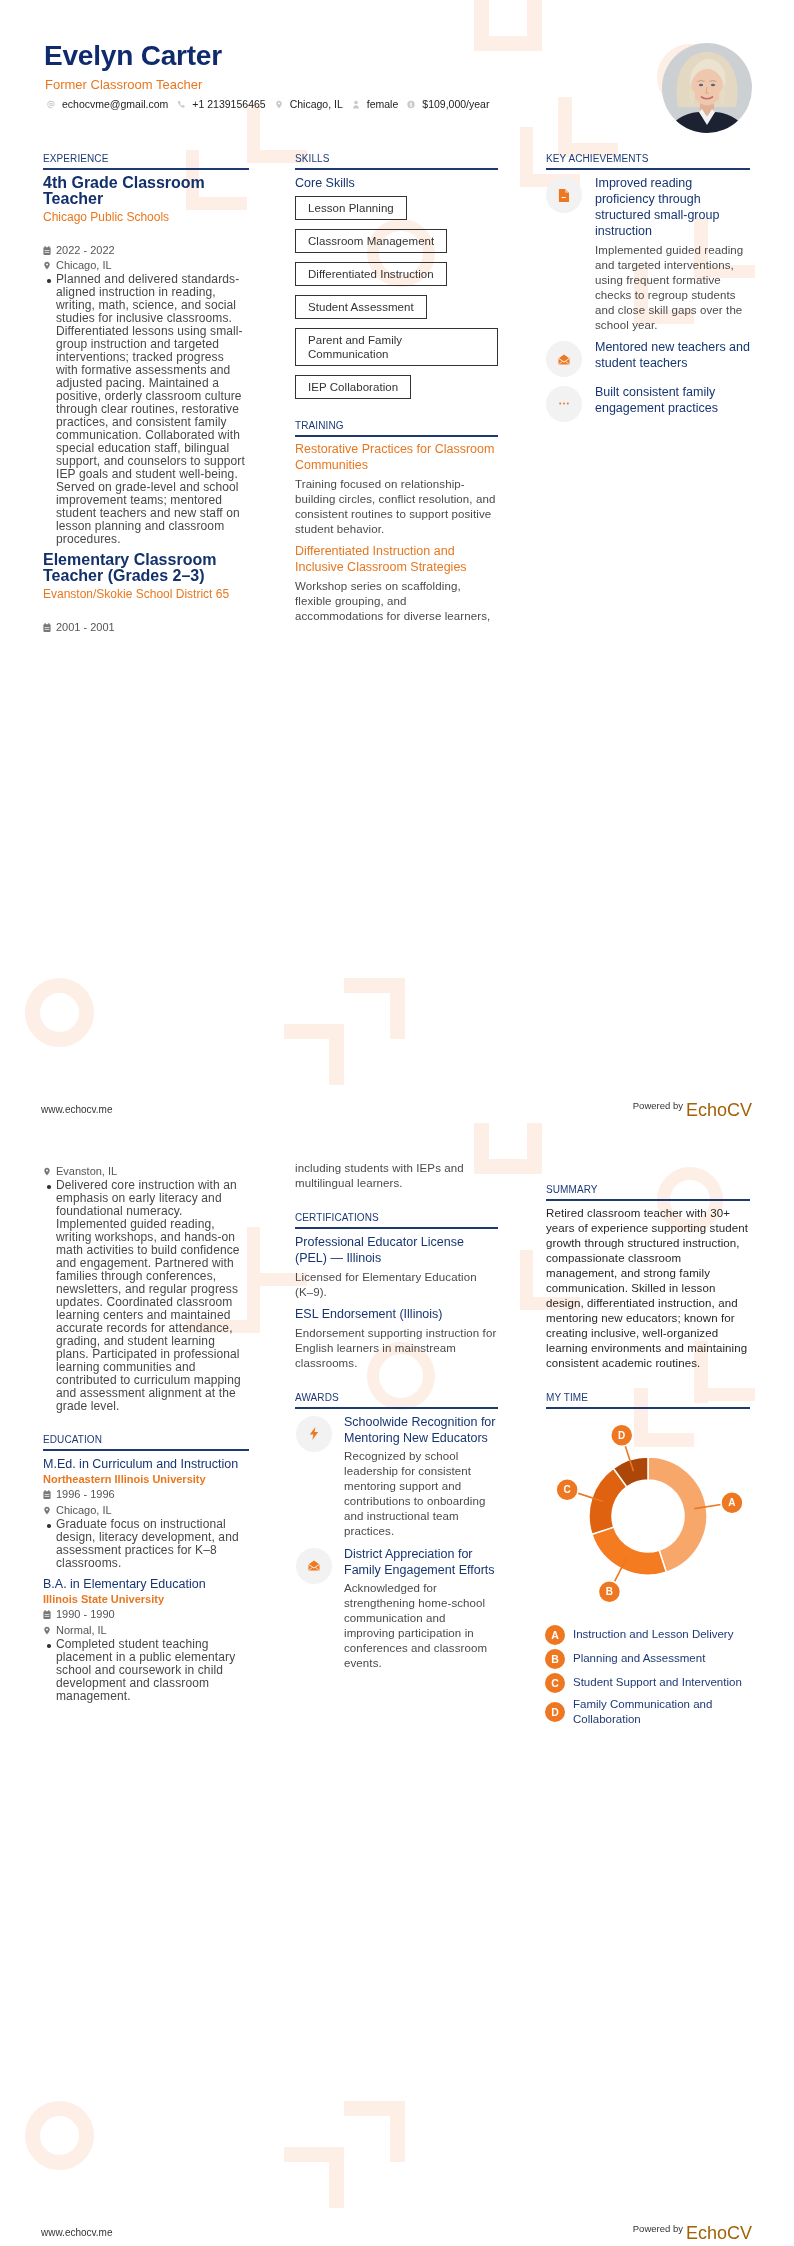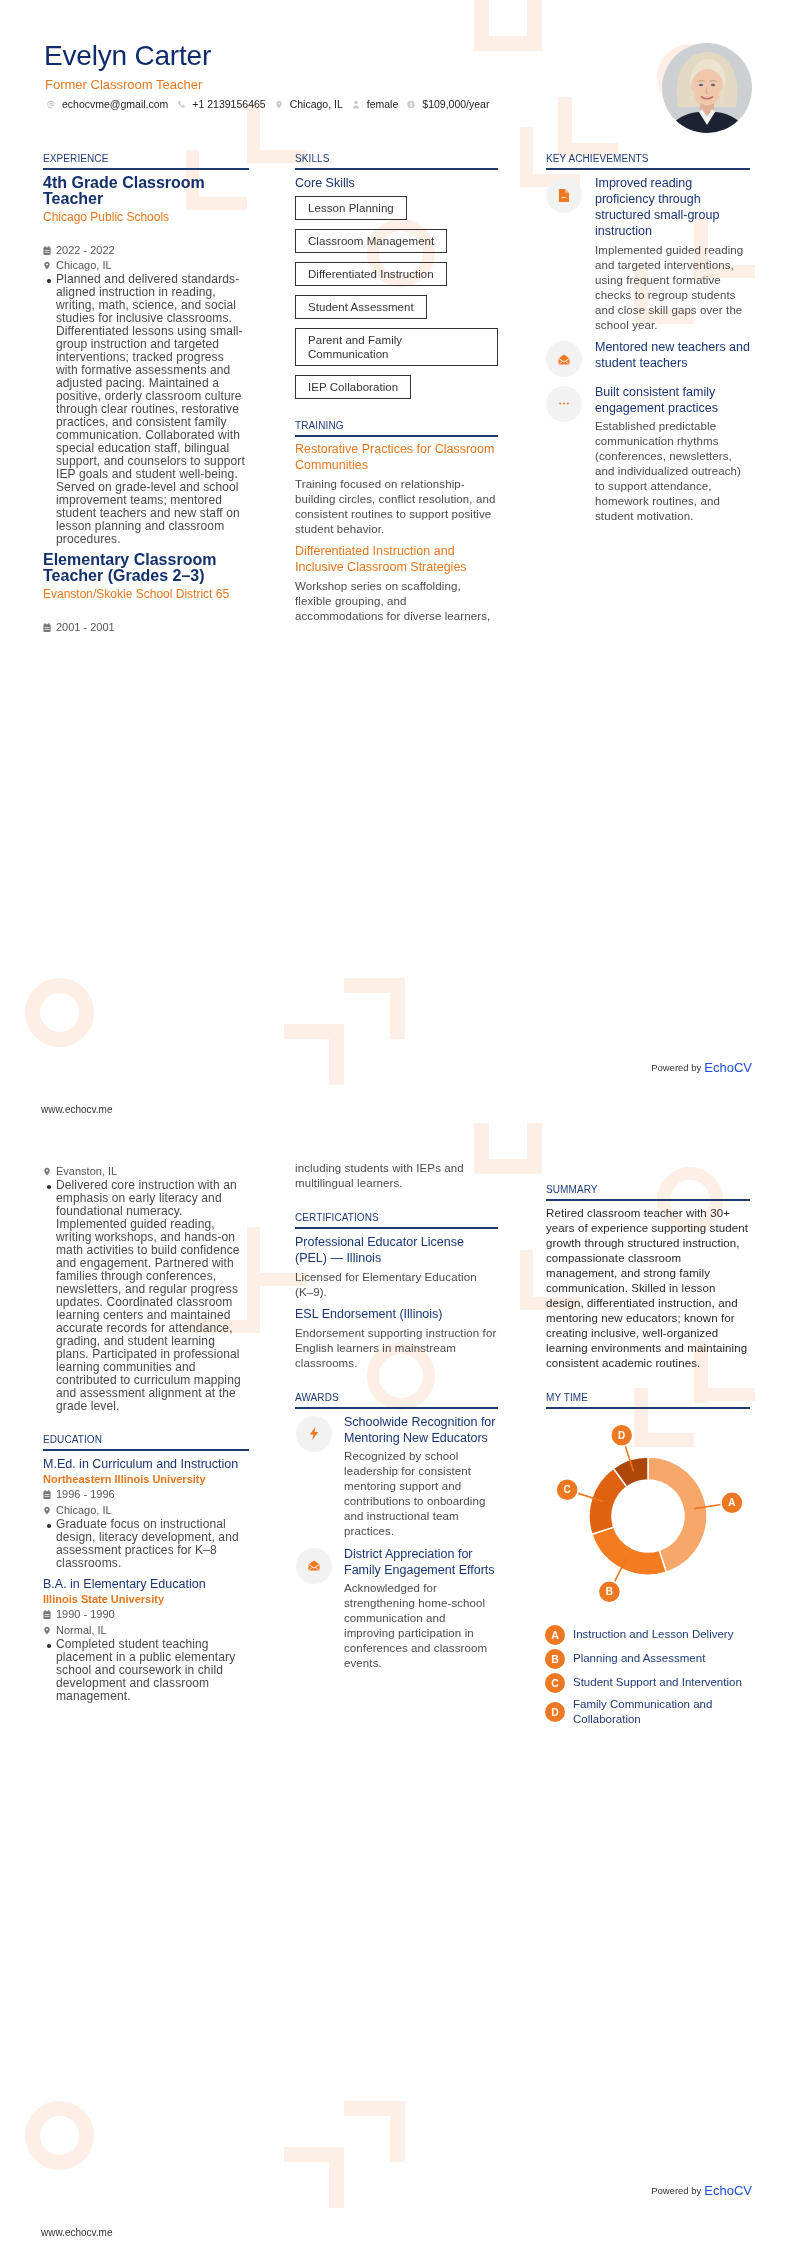--- a/index.html
+++ b/index.html
@@ -28,21 +28,21 @@
 .d-l5h{left:694px;top:265px;width:61px;height:13px}
 .d-l6v{left:634px;top:265px;width:14px;height:59px}
 .d-l6h{left:634px;top:310px;width:60px;height:14px}
 .d-ring-bottom{left:25px;top:978px;width:69px;height:69px;border-width:15px}
 .d-b1h{left:344px;top:978px;width:61px;height:15px}
 .d-b1v{left:390px;top:978px;width:15px;height:61px}
 .d-b2h{left:284px;top:1024px;width:60px;height:15px}
 .d-b2v{left:329px;top:1024px;width:15px;height:61px}
 
 
-.name{position:absolute;left:44px;top:40px;font-size:28px;line-height:32px;font-weight:normal;color:#0f2b6d;letter-spacing:-.2px;z-index:2}
+.name{position:absolute;left:44px;top:40px;font-size:28px;line-height:32px;font-weight:bold;color:#0f2b6d;letter-spacing:-.2px;z-index:2}
 .subtitle{position:absolute;left:45px;top:77px;font-size:13px;line-height:16px;color:#e8771f;z-index:2}
 .contacts{position:absolute;left:47px;top:97px;display:flex;align-items:center;font-size:10.5px;line-height:14px;color:#222;z-index:2}
 .ci{display:flex;align-items:center;margin-right:9px}
 .ci svg{width:8px;height:9px;fill:#c8c8c8;margin-right:7px;flex:0 0 8px}
 .photo{position:absolute;left:662px;top:43px;width:90px;height:90px;border-radius:50%;overflow:hidden;z-index:2}
 .photo svg{display:block}
 
 
 .col{position:absolute;z-index:2}
 .c1{left:43px;width:206px}
@@ -87,23 +87,23 @@
 
 
 .donut{display:block;margin-top:6.5px}
 .legend{margin-top:4px}
 .lg-row{display:flex;align-items:center;margin-bottom:4px;margin-left:-1px}
 .lg-dot{flex:0 0 20px;width:20px;height:20px;border-radius:50%;background:#ee7722;color:#fff;font-weight:bold;font-size:10.5px;display:flex;align-items:center;justify-content:center}
 .lg-label{margin-left:8px;font-size:11.5px;line-height:15px;color:#1e3a78}
 
 
 .foot-l{position:absolute;left:41px;top:1103px;font-size:10px;line-height:14px;color:#333;z-index:2}
-.foot-r{position:absolute;right:42px;top:1060px;display:flex;align-items:center;color:#333;z-index:2}
+.foot-r{position:absolute;right:42px;top:1100px;display:flex;align-items:flex-start;color:#333;z-index:2}
 .foot-r .pb{font-size:9.5px;margin-right:3px}
-.foot-r .br{font-size:13px;color:#1d4ed8}
+.foot-r .br{font-size:18px;color:#a16207}
 </style>
 </head>
 <body>
 
 <div class="page p1">
 
   <div class="du d-u"></div>
   <div class="dk d-l1v"></div>
   <div class="dk d-l1h"></div>
   <div class="dk d-l2v"></div>
@@ -275,21 +275,20 @@
       <div class="irow next">
         <div class="icirc">
           <svg viewBox="0 0 12 13">
               <circle cx="2.2" cy="6.5" r="1"></circle>
               <circle cx="6" cy="6.5" r="1"></circle>
               <circle cx="9.8" cy="6.5" r="1"></circle>
             </svg>
         </div>
         <div class="ibody">
           <div class="t-reg">Built consistent family engagement practices</div>
-          <div class="desc desc-gap">Established predictable communication rhythms (conferences, newsletters, and individualized outreach) to support attendance, homework routines, and student motivation.</div>
         </div>
       </div>
     </section>
   </div>
 
   <div class="foot-l">www.echocv.me</div>
   <div class="foot-r">
     <span class="pb">Powered by</span>
     <span class="br">EchoCV</span>
   </div>

